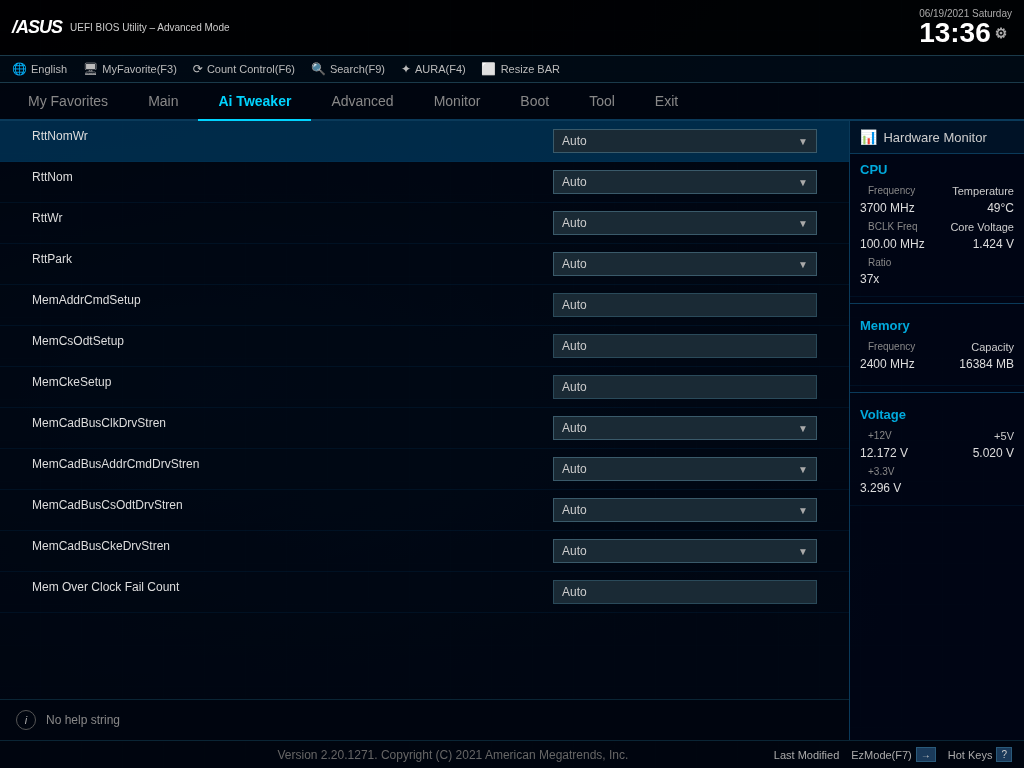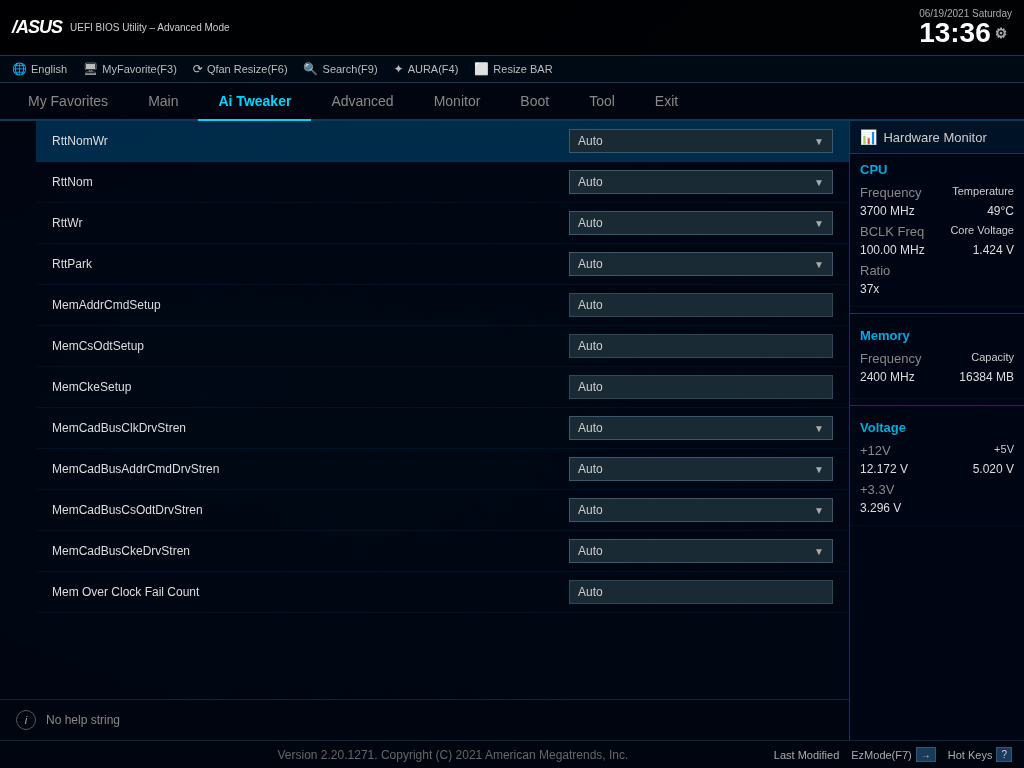--- a/index.html
+++ b/index.html
@@ -171,25 +171,23 @@
     }
     .settings-list::-webkit-scrollbar-track {
       background: #0a1520;
     }
     .settings-list::-webkit-scrollbar-thumb {
       background: #0a4060;
     }
 
     .setting-row {
       display: flex;
-      align-items: center;
-      padding: 8px 16px;
+      padding: 8px 32px;
       border-bottom: 1px solid rgba(0,60,100,0.2);
       min-height: 38px;
-      margin-left: 36px;
     }
 
     .setting-row.selected {
       background: rgba(0,80,130,0.5);
     }
 
     .setting-label {
       color: #ddd;
       font-size: 12px;
       flex: 1;
@@ -298,21 +296,22 @@
     }
 
     .hw-row {
       display: flex;
       justify-content: space-between;
       margin-bottom: 4px;
     }
 
     .hw-label {
       color: #888;
-      font-size: 13px;
+      font-size: 10px;
+      margin-left: 8px;
     }
 
     .hw-value {
       color: #ccc;
       font-size: 11px;
       font-weight: 500;
     }
 
     .hw-big-value {
       color: #ddd;
@@ -394,21 +393,21 @@
     <div class="toolbar-item">
       <span class="toolbar-icon">🌐</span>
       <span>English</span>
     </div>
     <div class="toolbar-item">
       <span class="toolbar-icon">🖥</span>
       <span>MyFavorite(F3)</span>
     </div>
     <div class="toolbar-item">
       <span class="toolbar-icon">⟳</span>
-      <span>Qfan Resize(F6)</span>
+      <span>Count Control(F6)</span>
     </div>
     <div class="toolbar-item">
       <span class="toolbar-icon">🔍</span>
       <span>Search(F9)</span>
     </div>
     <div class="toolbar-item">
       <span class="toolbar-icon">✦</span>
       <span>AURA(F4)</span>
     </div>
     <div class="toolbar-item">

